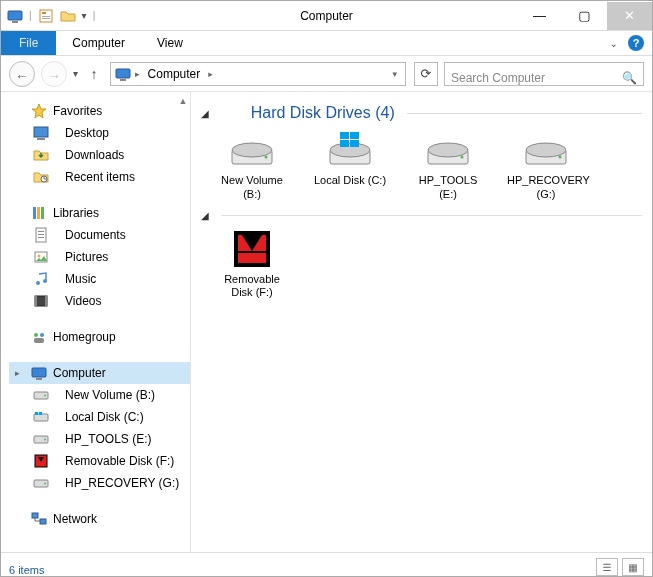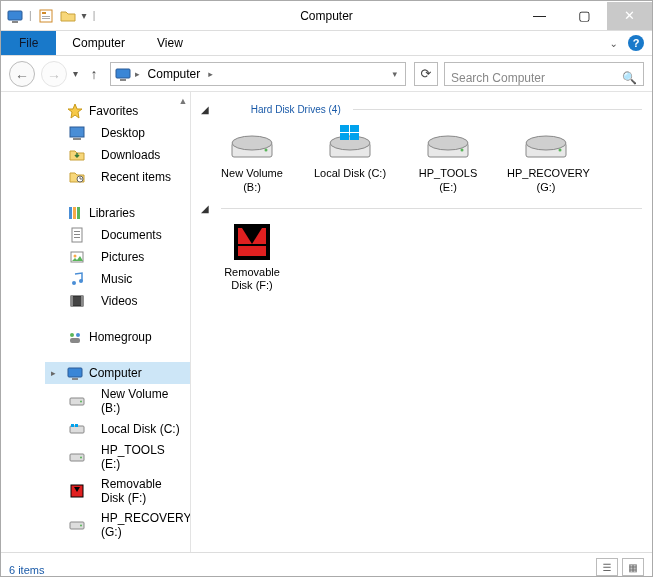--- a/index.html
+++ b/index.html
@@ -10,21 +10,21 @@
 .titlebar .qat { display: flex; align-items: center; gap: 6px; padding: 0 6px; }
 .titlebar .qat-icon { width: 16px; height: 16px; display: inline-flex; align-items: center; justify-content: center; }
 .titlebar .title { position: absolute; left: 50%; transform: translateX(-50%); font-size: 12px; }
 .titlebar .winbtns { margin-left: auto; display: flex; }
 .titlebar .winbtn { width: 45px; height: 28px; display: flex; align-items: center; justify-content: center; font-size: 13px; }
 .titlebar .winbtn.close { background: #c9c9c9; color: #fff; }
 .divider { color: #999; font-size: 10px; }
 
 
 .ribbon { height: 25px; display: flex; align-items: stretch; border-bottom: 1px solid #ddd; }
-.ribbon .file-tab { background: #1979ca; color: #0f172a; padding: 0 18px; display: flex; align-items: center; font-size: 12px; }
+.ribbon .file-tab { background: #1979ca; color: #e5e5e5; padding: 0 18px; display: flex; align-items: center; font-size: 12px; }
 .ribbon .tab { padding: 0 16px; display: flex; align-items: center; font-size: 12px; cursor: default; }
 .ribbon .right { margin-left: auto; display: flex; align-items: center; gap: 10px; padding-right: 8px; }
 .help-icon { width: 16px; height: 16px; border-radius: 50%; background: #1979ca; color: #fff; display: inline-flex; align-items: center; justify-content: center; font-size: 11px; font-weight: bold; }
 .chevron { font-size: 10px; color: #555; }
 
 
 .navrow { height: 36px; display: flex; align-items: center; gap: 6px; padding: 4px 8px; border-bottom: 1px solid #e3e3e3; }
 .navbtn { width: 26px; height: 26px; border: 1px solid #bbb; border-radius: 50%; display: flex; align-items: center; justify-content: center; color: #666; font-size: 14px; background: #fafafa; }
 .navbtn.disabled { opacity: 0.4; }
 .up-btn { width: 20px; height: 20px; display: flex; align-items: center; justify-content: center; color: #444; font-size: 14px; }
@@ -35,31 +35,31 @@
 .addr .dd { color: #666; font-size: 9px; padding: 0 4px; }
 .refresh { width: 24px; height: 24px; border: 1px solid #bbb; display: flex; align-items: center; justify-content: center; margin-left: 2px; font-size: 13px; color: #444; }
 .search { width: 200px; height: 24px; border: 1px solid #bbb; display: flex; align-items: flex-end; padding: 0 6px; gap: 6px; color: #888; }
 .search .mag { margin-left: auto; color: #666; }
 
 
 .body { flex: 1; display: flex; min-height: 0; }
 .nav { width: 190px; border-right: 1px solid #e3e3e3; padding: 8px 0 8px 8px; overflow-y: auto; position: relative; }
 .nav .scroll-hint { position: absolute; top: 4px; right: 2px; width: 10px; font-size: 9px; color: #777; text-align: center; }
 .nav-group { margin-bottom: 14px; }
-.nav-item { display: flex; align-items: center; gap: 6px; padding: 3px 4px 3px 6px; font-size: 12px; cursor: default; margin-left: 36px; }
+.nav-item { display: flex; align-items: center; gap: 6px; padding: 3px 4px 3px 6px; font-size: 12px; cursor: default; }
 .nav-item.root { font-weight: normal; }
 .nav-item.child { padding-left: 24px; gap: 16px; }
 .nav-item.selected { background: #cde6f7; }
 .nav-expander { width: 10px; font-size: 9px; color: #666; display: inline-block; }
 .ico { width: 16px; height: 16px; display: inline-flex; align-items: center; justify-content: center; flex-shrink: 0; }
 
 .content { flex: 1; overflow-y: auto; padding: 6px 10px; }
 .group-header { display: flex; align-items: center; gap: 6px; margin: 6px 0 8px 0; }
 .group-header .tri { color: #333; font-size: 10px; }
-.group-header .gh-text { color: #1a5aa8; font-size: 10px; padding-left: 36px; }
+.group-header .gh-text { color: #1a5aa8; font-size: 16px; padding-left: 36px; }
 .group-header .gh-line { flex: 1; height: 1px; background: #ddd; margin-left: 6px; }
 .items { display: flex; flex-wrap: wrap; gap: 8px 20px; padding-left: 12px; margin-bottom: 8px; }
 .item { width: 78px; text-align: center; font-size: 11px; line-height: 1.25; cursor: default; }
 .item .big { width: 48px; height: 40px; margin: 0 auto 4px auto; display: flex; align-items: center; justify-content: center; }
 
 
 .status { height: 24px; border-top: 1px solid #ddd; display: flex; align-items: flex-end; padding: 0 8px; font-size: 11px; color: #1a5aa8; }
 .status .views { margin-left: auto; display: flex; gap: 4px; }
 .viewbtn { width: 22px; height: 18px; border: 1px solid #bbb; display: flex; align-items: center; justify-content: center; font-size: 10px; color: #666; }
 

